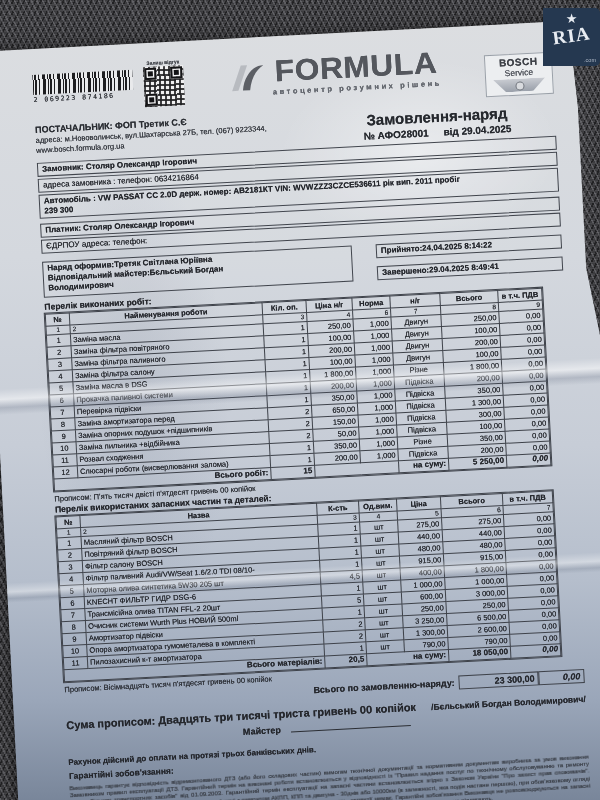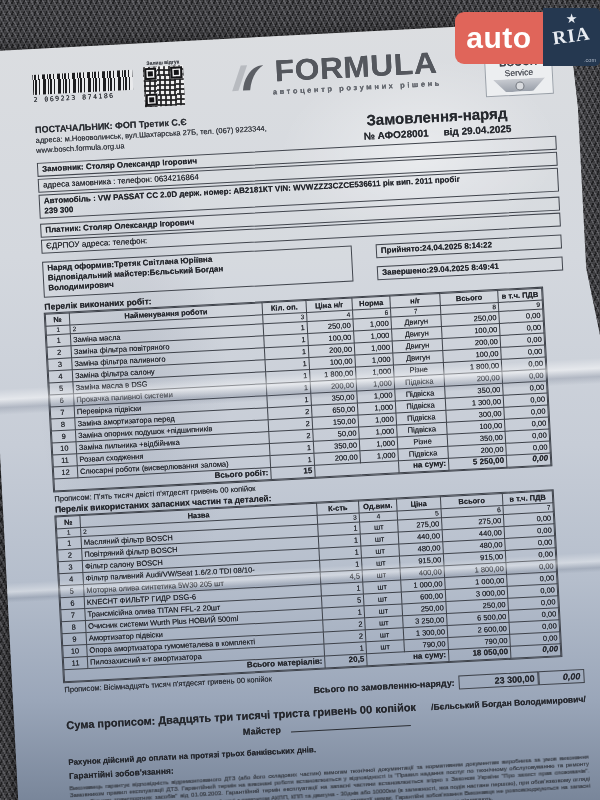--- a/index.html
+++ b/index.html
@@ -515,21 +515,20 @@
 
     </div>
 
     <div class="crease crease1"></div>
     <div class="crease crease2"></div>
   </div>
 
   <div class="right-wedge fabric"></div>
 
   <div class="watermark">
-    <div class="wm-auto">auto</div>
     <div class="wm-ria">
       <div class="wm-star">★</div>
       <div class="wm-ria-text">RIA</div>
       <div class="wm-com">.com</div>
     </div>
   </div>
 
 </div>
 
 </body></html>

